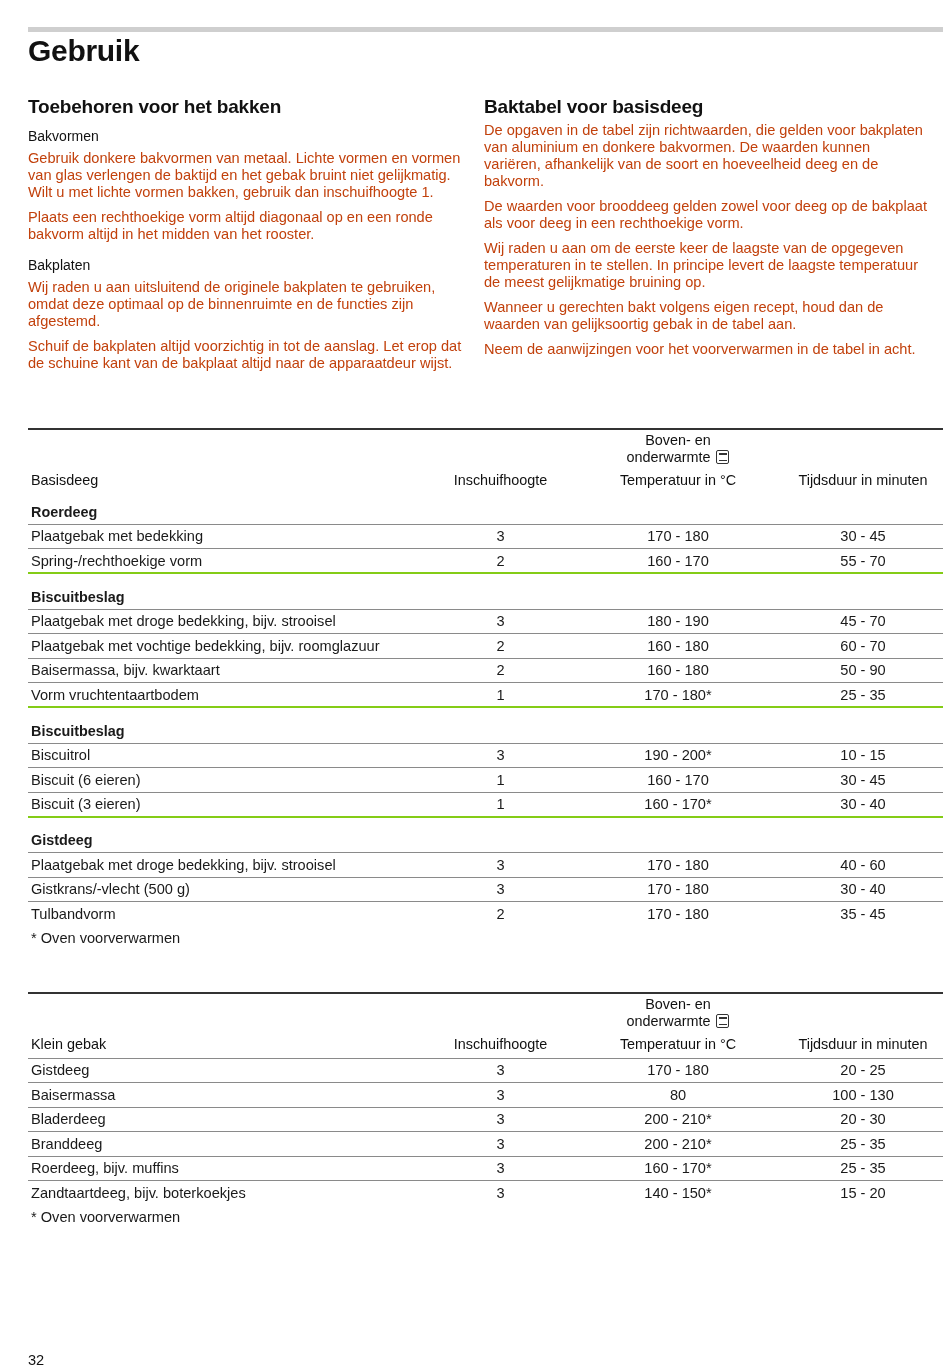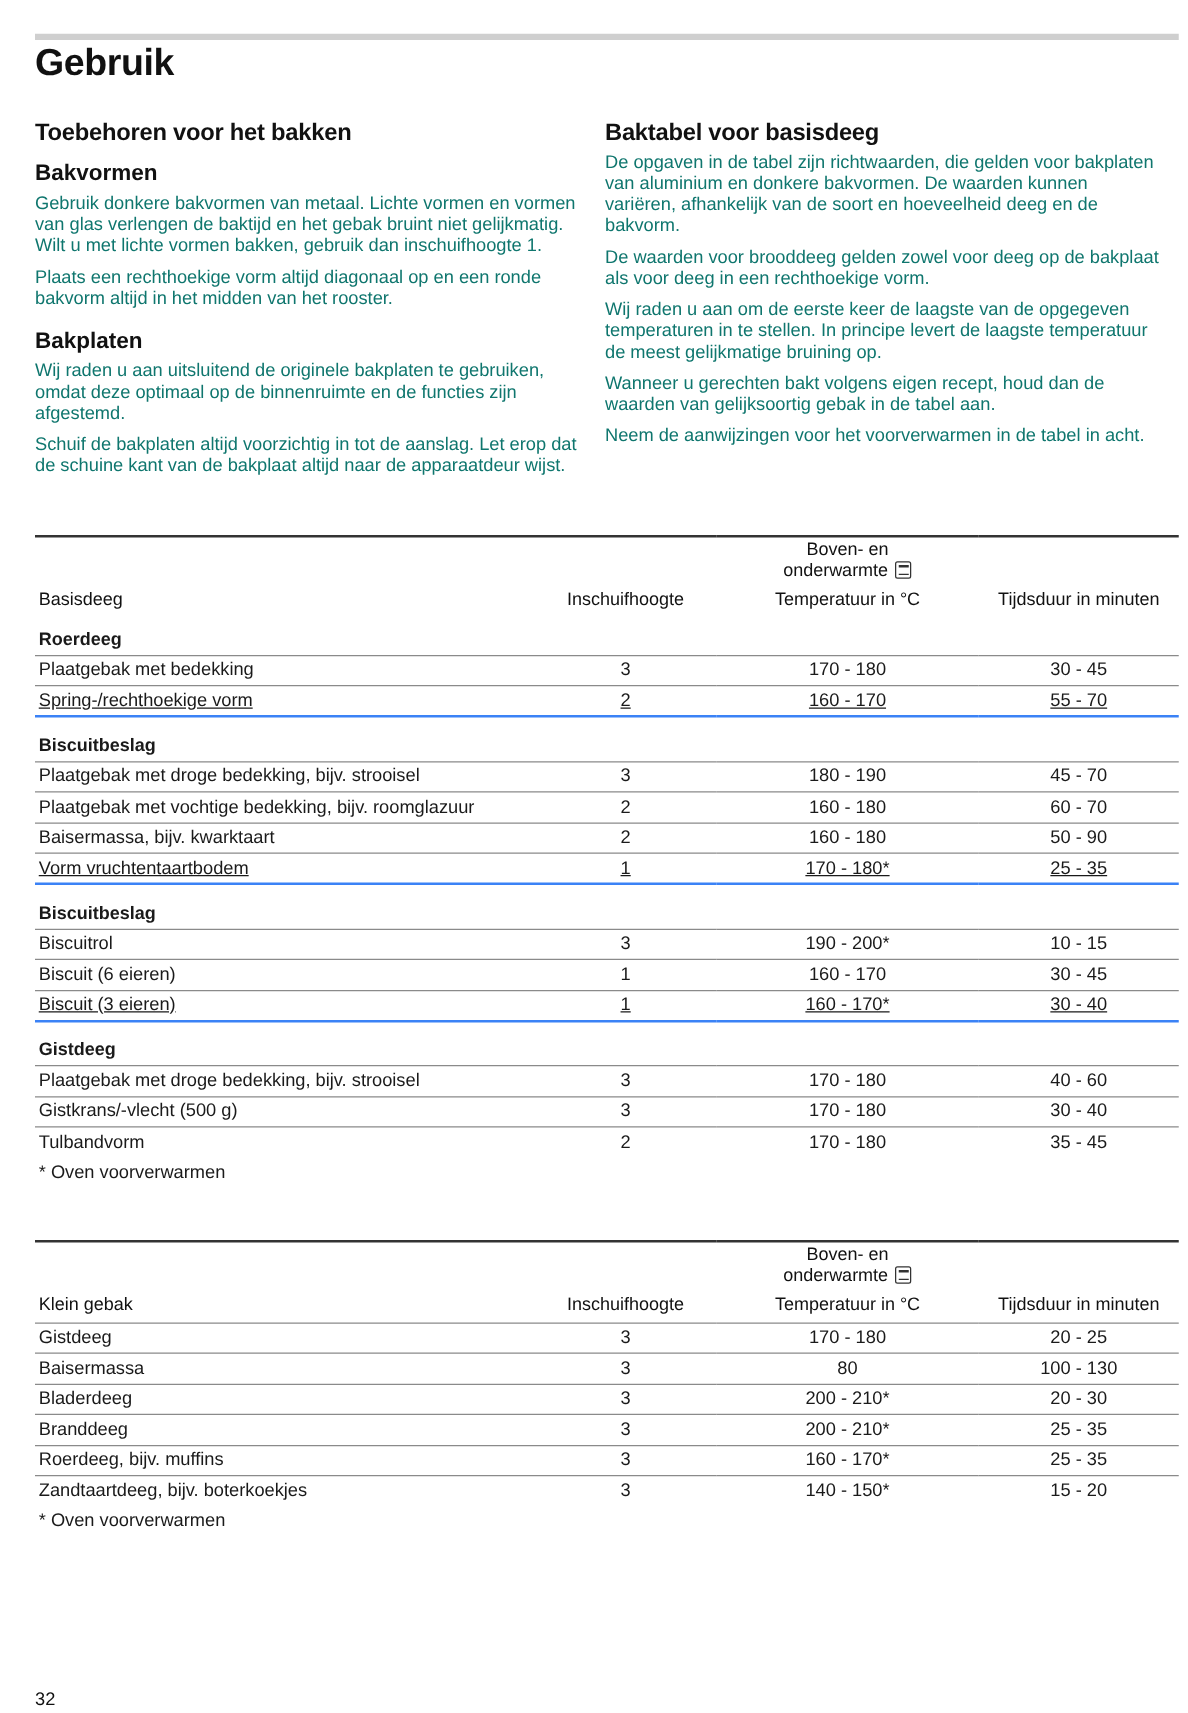--- a/index.html
+++ b/index.html
@@ -8,40 +8,40 @@
 
   .top-rule { position: absolute; left: 28px; top: 27px; width: 915px; height: 5px; background: #cfcfcf; }
   .page-title { position: absolute; left: 28px; top: 34px; font-size: 30px; font-weight: bold; letter-spacing: -0.3px; }
 
   .col { position: absolute; top: 96px; }
   .col-left { left: 28px; width: 445px; }
   .col-right { left: 484px; width: 443px; }
 
   h2 { font-size: 19px; font-weight: bold; margin-bottom: 10px; letter-spacing: -0.2px; }
   .col-right h2 { margin-bottom: 4px; }
-  h3 { font-size: 18px; font-weight: bold; margin: 0 0 6px 0; }
-  p { font-size: 14.6px; line-height: 17px; margin-bottom: 8px; color: #0f766e; }
+  h3 { font-size: 14px; font-weight: normal; margin: 0 0 6px 0; }
+  p { font-size: 14.6px; line-height: 17px; margin-bottom: 8px; color: #c2410c; }
   h3.second { margin-top: 14px; }
 
   table.bake { position: absolute; left: 28px; width: 915px; border-collapse: collapse; font-size: 14.6px; }
   table.bake td, table.bake th { padding: 0 3px; height: 24.5px; vertical-align: middle; }
   table.bake th { font-weight: normal; font-size: 14.4px; text-align: center; }
   table.bake th.left, table.bake td.left { text-align: left; }
   table.bake td { text-align: center; color: #1a1a1a; }
   .c1 { width: 400px; }
   .c2 { width: 145px; }
   .c3 { width: 210px; }
   .c4 { width: 160px; }
   tr.toprule td, tr.toprule th { border-top: 2px solid #333; }
   tr.mode-row th { height: 36px; padding-top: 2px; line-height: 17px; vertical-align: top; }
   tr.head-row th { height: 28px; vertical-align: middle; }
   tr.group-row td { font-weight: bold; text-align: left; height: 36px; vertical-align: bottom; padding-bottom: 4px; font-size: 14.4px; }
   tr.group-row.first td { height: 30px; }
   tr.data-row td { border-top: 1px solid #8a8a8a; }
-  tr.data-row.last td { border-bottom: 2px solid #3b82f6; text-decoration: underline; }
+  tr.data-row.last td { border-bottom: 2px solid #84cc16; }
   tr.footnote-row td { text-align: left; height: 24px; font-size: 14.6px; }
   .oven-icon { display: inline-block; width: 13px; height: 14px; border: 1.5px solid #333; border-radius: 2px; vertical-align: -2px; position: relative; margin-left: 2px; }
   .oven-icon::before { content: ""; position: absolute; left: 1.5px; right: 1.5px; top: 2px; height: 1.5px; background: #333; }
   .oven-icon::after { content: ""; position: absolute; left: 1.5px; right: 1.5px; bottom: 2px; height: 1.5px; background: #333; }
 
   .t1 { top: 428px; }
   .t2 { top: 992px; }
 
   .page-number { position: absolute; left: 28px; top: 1352px; font-size: 14.6px; }
 </style>

